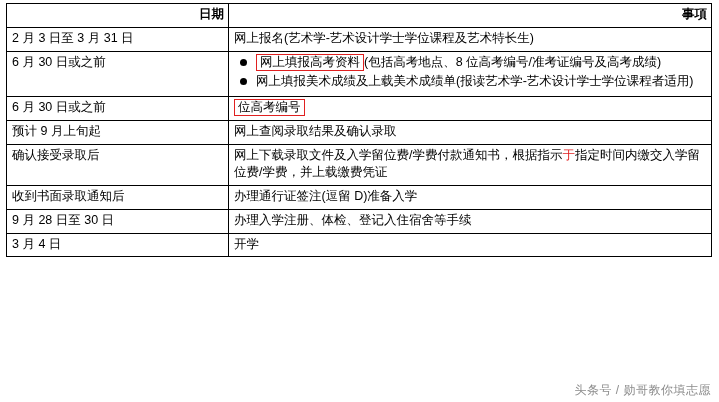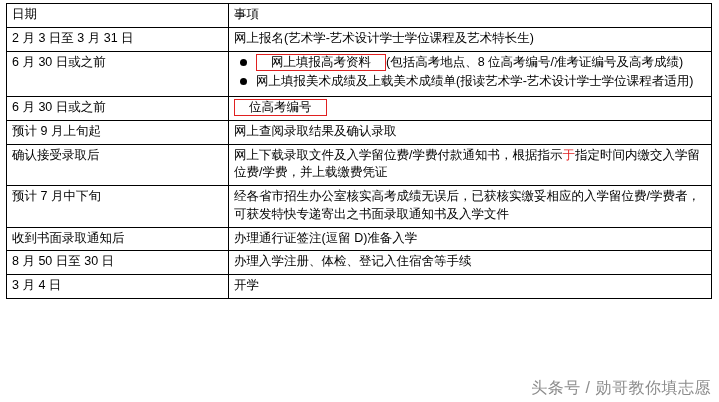--- a/index.html
+++ b/index.html
@@ -32,21 +32,22 @@
   table.schedule td, table.schedule th {
     border: 1px solid #000000;
     vertical-align: top;
     padding: 2px 4px 3px 5px;
     font-size: 12.5px;
     line-height: 1.42;
     font-weight: normal;
     text-align: left;
   }
   table.schedule th {
-    font-weight: normal;
+    font-weight: bold;
+    text-align: right;
   }
   col.c-date { width: 222px; }
   col.c-item { width: 483px; }
 
   .hdr-cell {
     font-weight: bold;
     font-size: 12.5px;
   }
   .bullet-list {
     margin: 0;
@@ -63,32 +64,32 @@
     left: 6px;
     top: 5px;
     width: 7px;
     height: 7px;
     background: #000;
     border-radius: 50%;
     display: block;
   }
   .boxed-red {
     border: 1px solid #e02020;
-    padding: 0 14px;
+    padding: 0 3px;
     display: inline-block;
     line-height: 1.2;
   }
   .red-text {
     color: #e02020;
   }
   .watermark {
     position: absolute;
     right: 8px;
     bottom: 3px;
-    font-size: 16px;
+    font-size: 12px;
     color: #8c8c8c;
     letter-spacing: 0.5px;
   }
 </style>
 </head>
 <body>
 
 <div id="sheet">
 
   <table class="schedule">
@@ -133,33 +134,29 @@
       <tr>
         <td>预计 9 月上旬起</td>
         <td>网上查阅录取结果及确认录取</td>
       </tr>
 
       <tr>
         <td>确认接受录取后</td>
         <td><span>网上下载录取文件及入学留位费/学费付款通知书，根据指示</span><span class="red-text">于</span><span>指定时间内缴交入学留位费/学费，并上载缴费凭证</span></td>
       </tr>
 
-      <tr>
-        <td>预计 7 月中下旬</td>
-        <td>经各省市招生办公室核实高考成绩无误后，已获核实缴妥相应的入学留位费/学费者，可获发特快专递寄出之书面录取通知书及入学文件</td>
-      </tr>
 
       <tr>
         <td>收到书面录取通知后</td>
         <td>办理通行证签注(逗留 D)准备入学</td>
       </tr>
 
 
       <tr>
-        <td>8 月 50 日至 30 日</td>
+        <td>9 月 28 日至 30 日</td>
         <td>办理入学注册、体检、登记入住宿舍等手续</td>
       </tr>
 
       <tr>
         <td>3 月 4 日</td>
         <td>开学</td>
       </tr>
     </tbody>
   </table>
 

